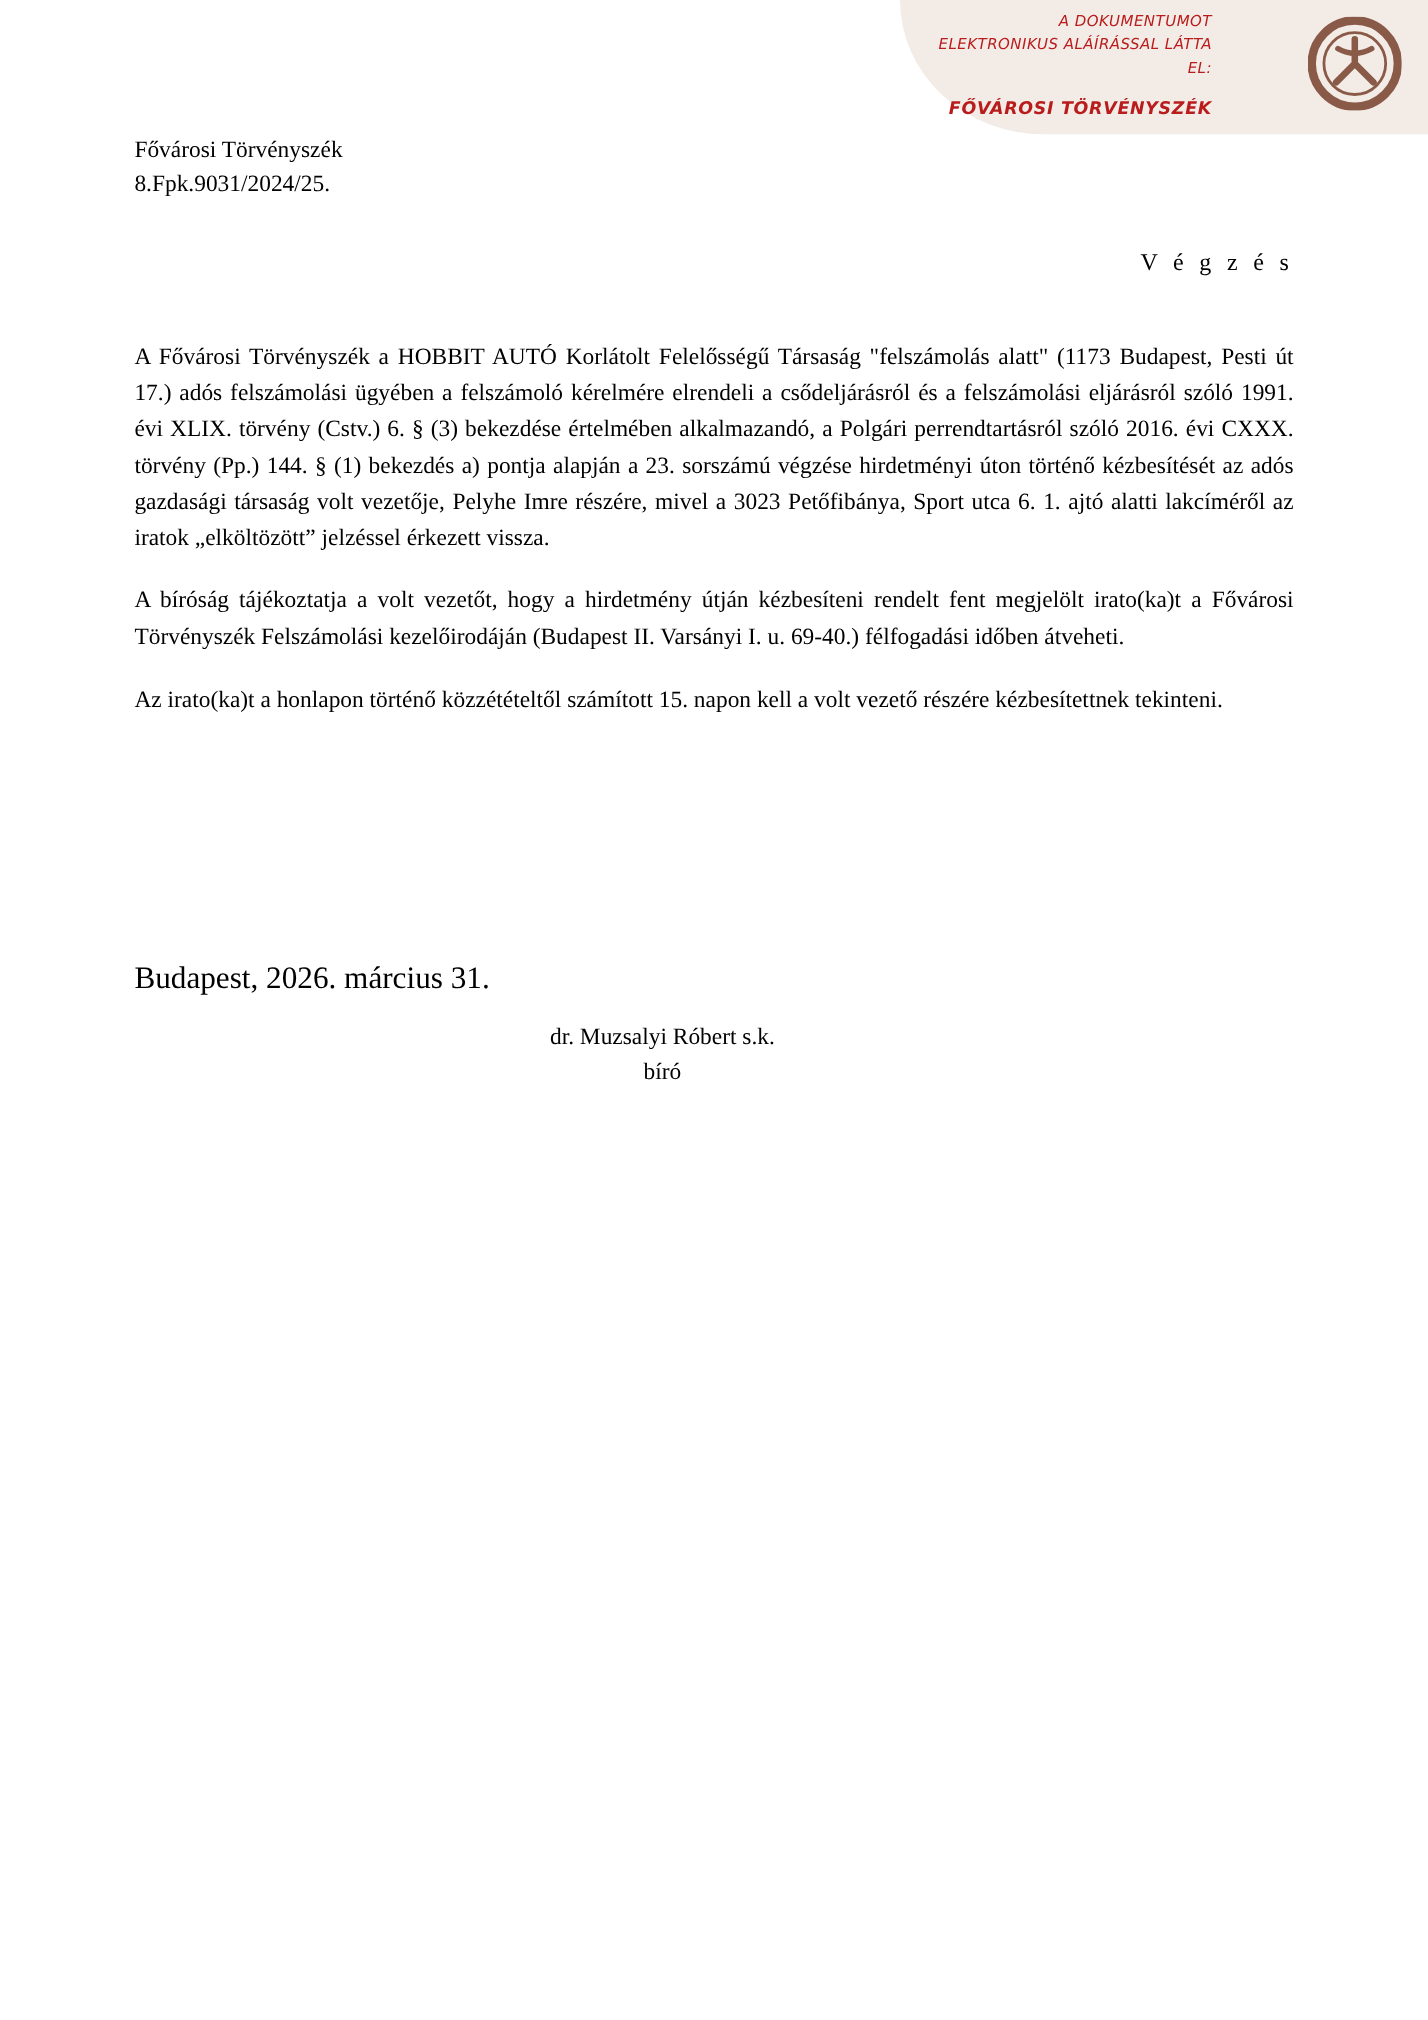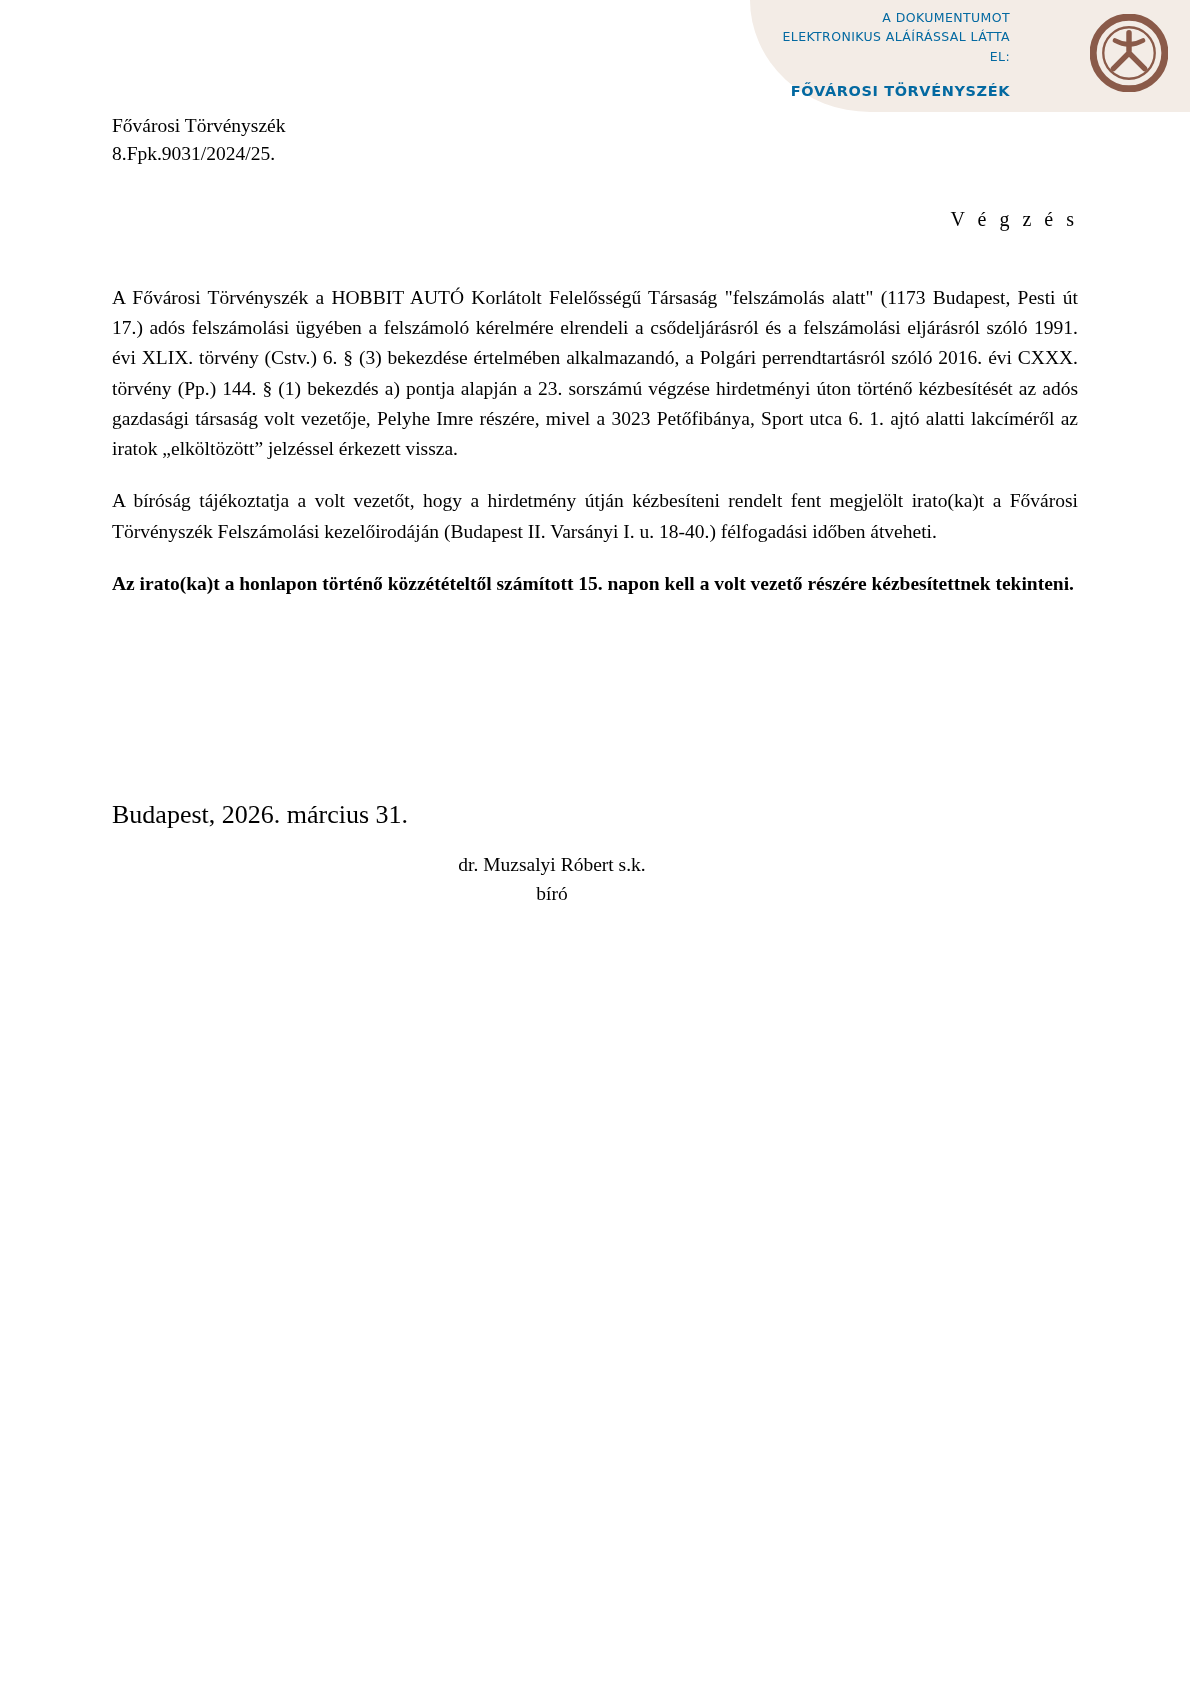--- a/index.html
+++ b/index.html
@@ -34,21 +34,22 @@
     background: #f3ece6;
     border-bottom-left-radius: 120px 112px;
   }
   .esign-text {
     position: absolute;
     top: 8px;
     left: 10px;
     width: 250px;
     text-align: right;
     font-family: "DejaVu Sans", sans-serif;
-    color: #0369a1;
+    font-style: italic;
+    color: #b91c1c;
     line-height: 1.55;
   }
   .esign-line1 { font-size: 12.5px; letter-spacing: .4px; }
   .esign-line2 { font-size: 12.5px; letter-spacing: .4px; }
   .esign-line3 {
     margin-top: 14px;
     font-size: 14.5px;
     font-weight: bold;
     letter-spacing: .6px;
   }
@@ -91,21 +92,21 @@
     width: 966px;
     font-size: 19.5px;
     line-height: 1.55;
     text-align: justify;
   }
   .content p {
     margin: 0 0 22px 0;
     text-align: justify;
     text-justify: inter-word;
   }
-  .content p:last-child { margin-bottom: 12px; font-weight: bold; }
+  .content p:last-child { margin-bottom: 12px; }
 
   .place-date {
     position: absolute;
     top: 800px;
     left: 0;
     font-size: 26px;
   }
   .signature {
     position: absolute;
     top: 850px;
@@ -140,21 +141,21 @@
 
   <div class="header-block">
     <div>Fővárosi Törvényszék</div>
     <div>8.Fpk.9031/2024/25.</div>
   </div>
 
   <div class="doc-title">V é g z é s</div>
 
   <div class="content">
     <p>A Fővárosi Törvényszék a HOBBIT AUTÓ Korlátolt Felelősségű Társaság "felszámolás alatt" (1173 Budapest, Pesti út 17.) adós felszámolási ügyében a felszámoló kérelmére elrendeli a csődeljárásról és a felszámolási eljárásról szóló 1991. évi XLIX. törvény (Cstv.) 6. § (3) bekezdése értelmében alkalmazandó, a Polgári perrendtartásról szóló 2016. évi CXXX. törvény (Pp.) 144. § (1) bekezdés a) pontja alapján a 23. sorszámú végzése hirdetményi úton történő kézbesítését az adós gazdasági társaság volt vezetője, Pelyhe Imre részére, mivel a 3023 Petőfibánya, Sport utca 6. 1. ajtó alatti lakcíméről az iratok „elköltözött” jelzéssel érkezett vissza.</p>
-    <p>A bíróság tájékoztatja a volt vezetőt, hogy a hirdetmény útján kézbesíteni rendelt fent megjelölt irato(ka)t a Fővárosi Törvényszék Felszámolási kezelőirodáján (Budapest II. Varsányi I. u. 18-40.) félfogadási időben átveheti.</p>
+    <p>A bíróság tájékoztatja a volt vezetőt, hogy a hirdetmény útján kézbesíteni rendelt fent megjelölt irato(ka)t a Fővárosi Törvényszék Felszámolási kezelőirodáján (Budapest II. Varsányi I. u. 69-40.) félfogadási időben átveheti.</p>
     <p>Az irato(ka)t a honlapon történő közzétételtől számított 15. napon kell a volt vezető részére kézbesítettnek tekinteni.</p>
   </div>
 
   <div class="place-date">Budapest, 2026. március 31.</div>
 
   <div class="signature">
     <span class="sig-name">dr. Muzsalyi Róbert s.k.</span>
     <span class="sig-role">bíró</span>
   </div>
 

